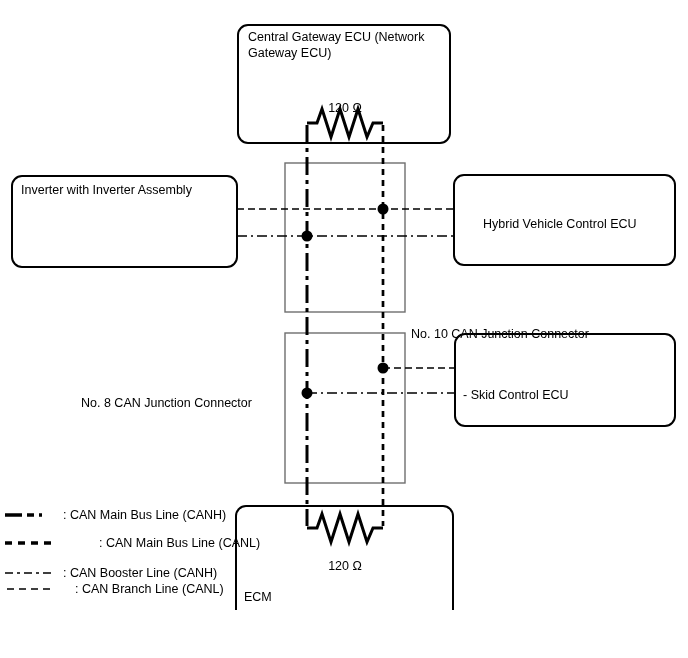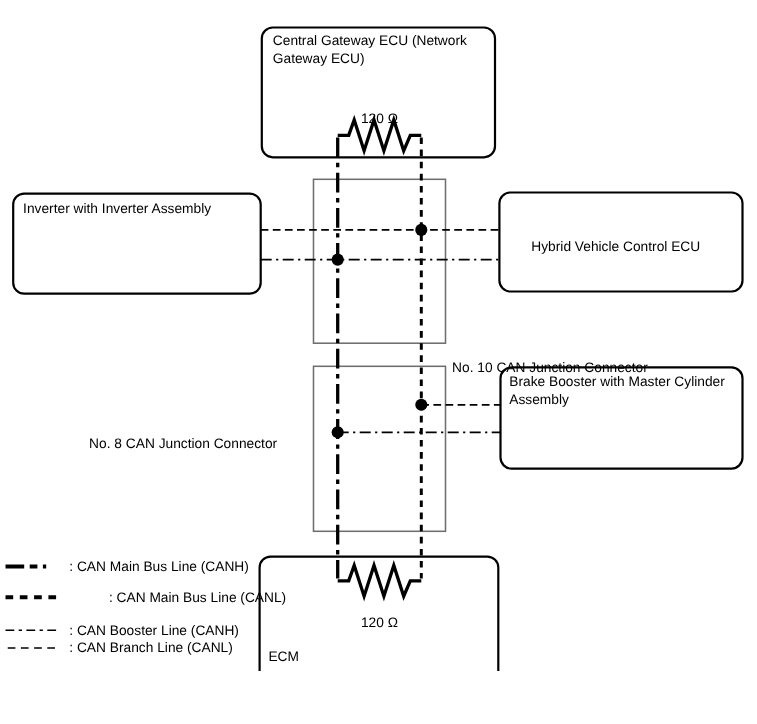--- a/index.html
+++ b/index.html
@@ -79,22 +79,22 @@
   <div class="lbl" style="left:248px; top:29px; width:192px;">Central Gateway ECU (Network Gateway ECU)</div>
 
   <div class="lbl center" style="left:315px; top:88px; width:60px;">120 Ω</div>
 
   <div class="lbl" style="left:21px; top:182px; width:210px;">Inverter with Inverter Assembly</div>
 
   <div class="lbl" style="left:483px; top:181px; width:208px;margin-top:35px;">Hybrid Vehicle Control ECU</div>
 
   <div class="lbl" style="left:411px; top:279px; width:260px;margin-top:47px;">No. 10 CAN Junction Connector</div>
 
-  <div class="lbl" style="left:463px; top:339px; width:206px;">Brake Booster with Master Cylinder Assembly</div>
 
+  <div class="lbl" style="left:463px; top:387px; width:206px;">- Skid Control ECU</div>
 
   <div class="lbl" style="left:81px; top:395px; width:220px;">No. 8 CAN Junction Connector</div>
 
   <div class="lbl center" style="left:315px; top:546px; width:60px;">120 Ω</div>
 
   <div class="lbl" style="left:244px; top:589px; width:80px;">ECM</div>
 
   <div class="legend-row" style="top:506px;">
     <svg class="swatch" width="52" height="10">
       <line x1="1" y1="5" x2="51" y2="5" stroke="#000" stroke-width="3.6" stroke-dasharray="17 5 7 5 3 20"></line>
@@ -109,20 +109,20 @@
     <span class="legend-text">: CAN Main Bus Line (CANL)</span>
   </div>
 
   <div class="legend-row" style="top:564px;">
     <svg class="swatch" width="52" height="10">
       <line x1="1" y1="5" x2="47" y2="5" stroke="#000" stroke-width="1.4" stroke-dasharray="8 4 3 4"></line>
     </svg>
     <span class="legend-text">: CAN Booster Line (CANH)</span>
   </div>
 
-  <div class="legend-row" style="top:580px;">
+  <div class="legend-row" style="top:580px;gap:12px;">
     <svg class="swatch" width="52" height="10">
       <line x1="3" y1="5" x2="49" y2="5" stroke="#000" stroke-width="1.4" stroke-dasharray="7 5"></line>
     </svg>
     <span class="legend-text">: CAN Branch Line (CANL)</span>
   </div>
 
 </div>
 
 </body></html>

